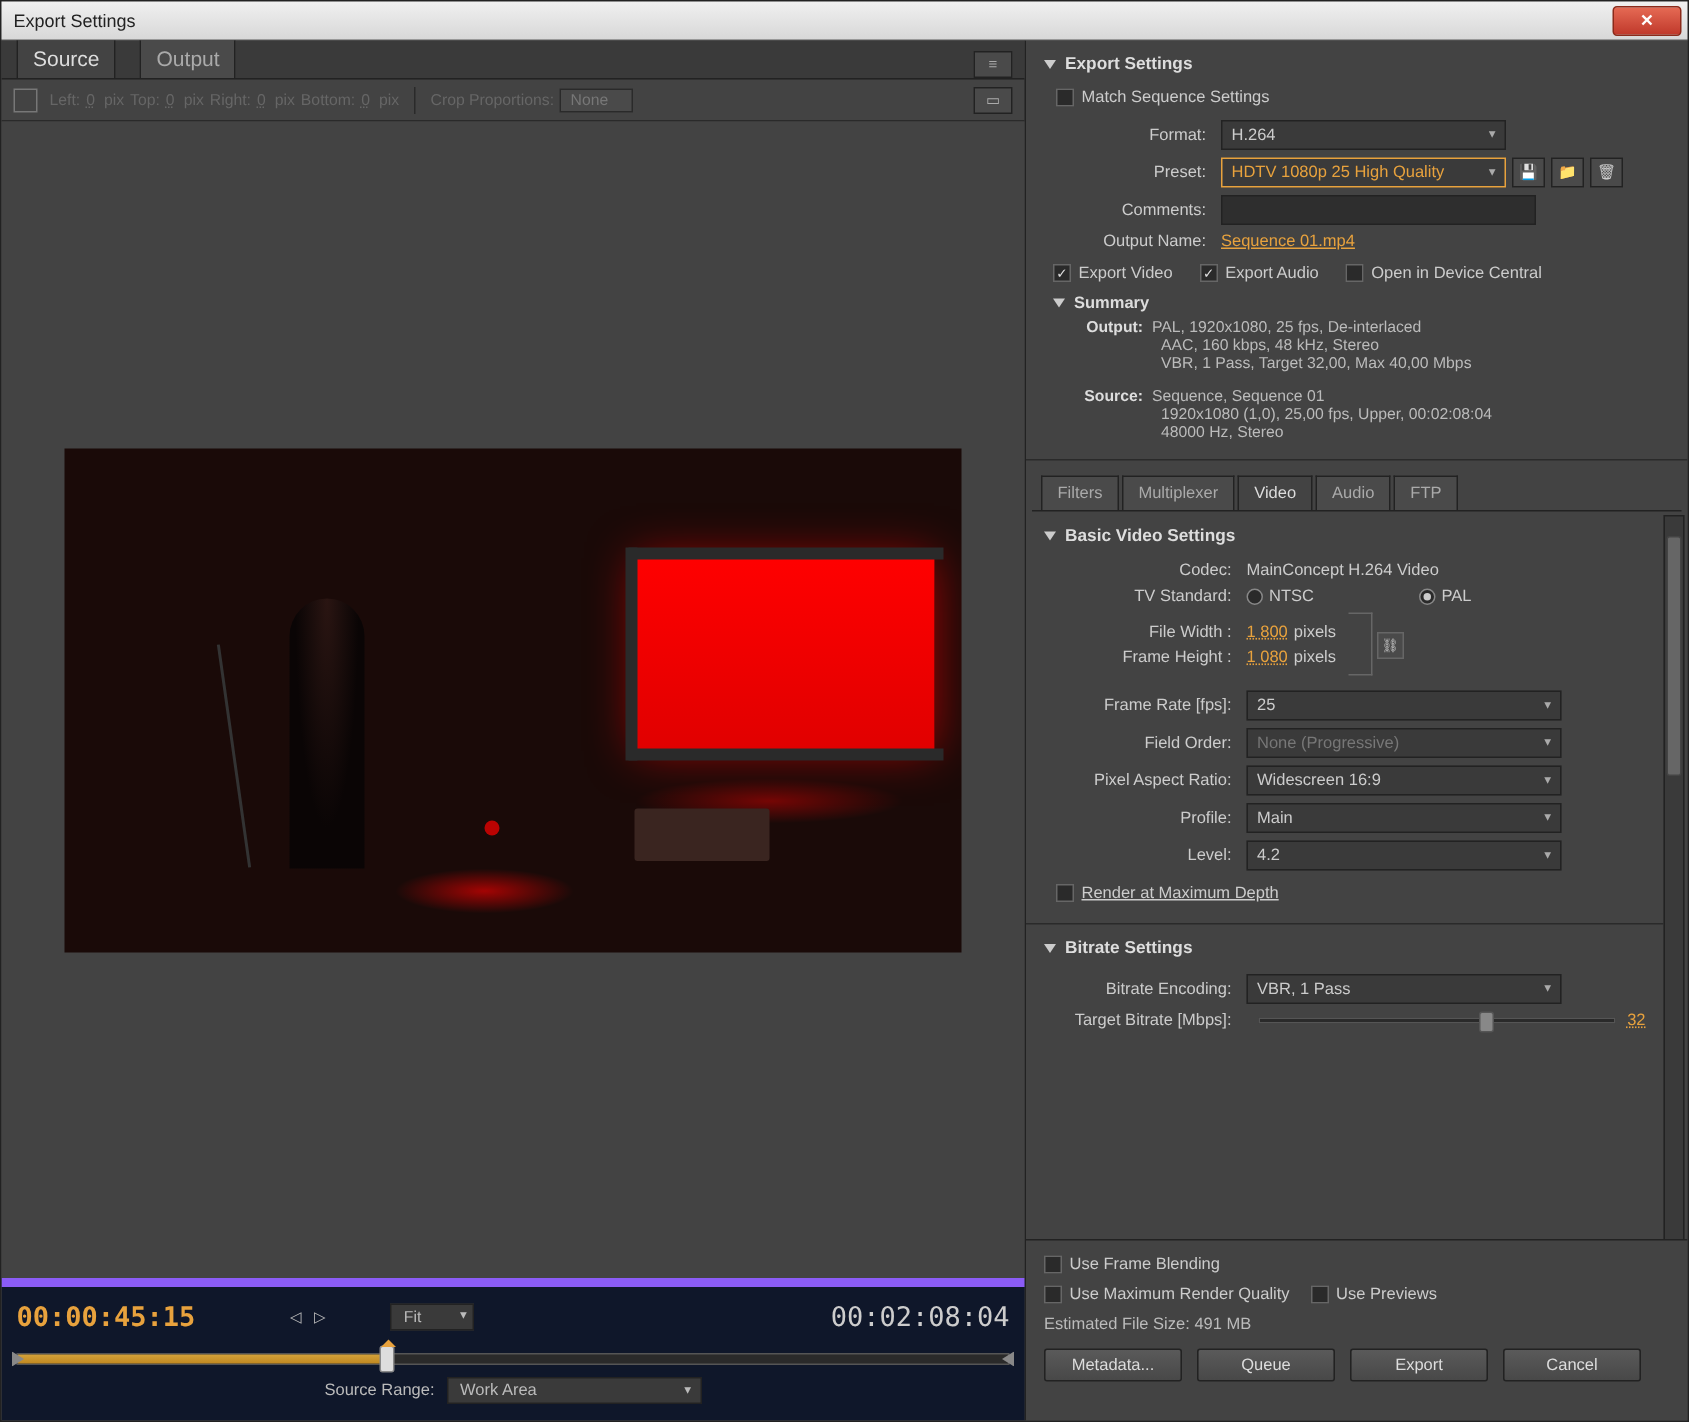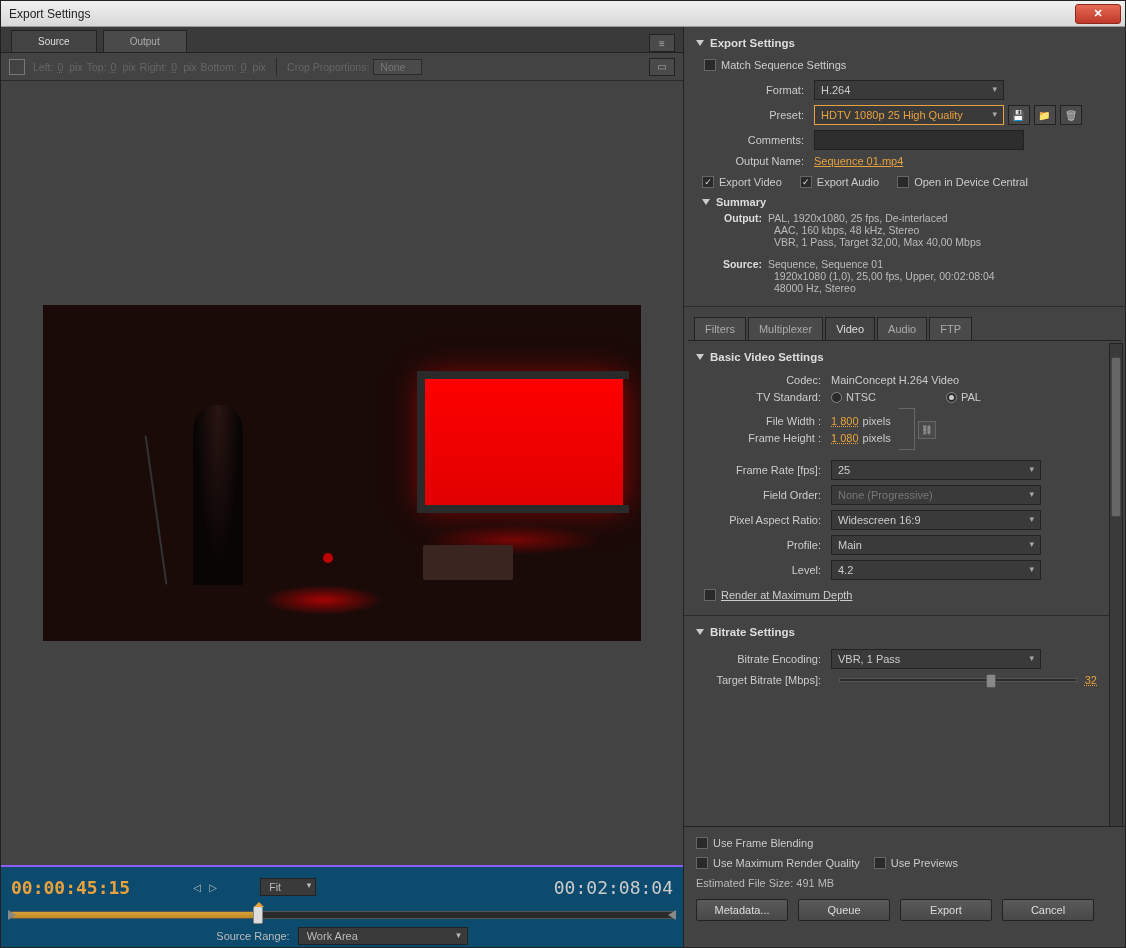--- a/index.html
+++ b/index.html
@@ -5,21 +5,21 @@
 * { box-sizing: border-box; margin: 0; padding: 0; font-family: "Segoe UI", Tahoma, sans-serif; }
 body { background: #8aa88f; width: 1126px; height: 948px; overflow: hidden; }
 .window { width: 1126px; height: 948px; background: #333333; border: 1px solid #222; display: flex; flex-direction: column; }
 .titlebar { height: 26px; background: linear-gradient(#f0f0f0,#d8d8d8); display: flex; align-items: center; border-bottom: 1px solid #999; padding-left: 8px; }
 .titlebar-text { font-size: 12px; color: #222; flex: 1; }
 .close-btn { width: 46px; height: 20px; background: linear-gradient(#e56a54,#c0392b); border: 1px solid #8b2a1a; border-radius: 3px; display: flex; align-items: center; justify-content: center; margin-right: 4px; color: white; font-size: 11px; font-weight: bold; cursor: pointer; }
 .content { flex: 1; display: flex; background: #434343; overflow: hidden; }
 .left-panel { width: 683px; background: #434343; display: flex; flex-direction: column; border-right: 1px solid #222; }
 .right-panel { flex: 1; background: #434343; display: flex; flex-direction: column; }
 .tabs { height: 26px; display: flex; align-items: flex-end; padding-left: 10px; background: #3a3a3a; border-bottom: 1px solid #222; }
-.tab { padding: 5px 26px; font-size: 10px; color: #aaa; background: #4a4a4a; border: 1px solid #222; border-bottom: none; margin-right: 6px; cursor: pointer; }
+.tab { padding: 5px 10px; font-size: 14px; color: #aaa; background: #4a4a4a; border: 1px solid #222; border-bottom: none; margin-right: 16px; cursor: pointer; }
 .tab.active { background: #434343; color: #ddd; }
 .tab-tool { margin-left: auto; margin-right: 8px; width: 26px; height: 18px; background: #4a4a4a; border: 1px solid #222; display:flex;align-items:center;justify-content:center;color:#aaa;font-size:10px; }
 .crop-bar { height: 28px; display: flex; align-items: center; padding: 0 8px; border-bottom: 1px solid #2a2a2a; font-size: 10.5px; color: #777; gap: 4px; }
 .crop-icon { width: 16px; height: 16px; border: 1px solid #777; display:inline-block; margin-right:4px;}
 .crop-label { color: #666; }
 .crop-val { color: #666; text-decoration: underline dotted; margin-right: 2px; }
 .crop-sep { width: 1px; height: 18px; background: #2a2a2a; margin: 0 6px; }
 .crop-select { background: #4a4a4a; border: 1px solid #2a2a2a; color: #777; padding: 1px 16px 1px 6px; font-size: 10.5px; position: relative; }
 .crop-right-icon { margin-left: auto; width: 26px; height: 18px; background: #4a4a4a; border: 1px solid #222; display:flex;align-items:center;justify-content:center;color:#aaa;font-size:10px; }
 .preview-area { flex: 1; background: #434343; display: flex; align-items: center; justify-content: center; padding: 20px; }
@@ -27,21 +27,21 @@
 .screen { position:absolute; left: 380px; top: 72px; width: 200px; height: 130px; background: linear-gradient(#ff0000,#e00000); box-shadow: 0 0 30px rgba(255,0,0,0.6); }
 .screen-frame-top { position:absolute; left: 376px; top: 66px; width: 210px; height: 8px; background:#2a2a2a;}
 .screen-frame-bottom { position:absolute; left: 376px; top: 200px; width: 210px; height: 8px; background:#2a2a2a;}
 .screen-frame-left { position:absolute; left: 374px; top: 66px; width: 8px; height: 142px; background:#2a2a2a;}
 .person { position:absolute; left: 150px; top: 100px; width: 50px; height: 180px; background: radial-gradient(ellipse at top, #2a1512 0%, #0a0505 60%); border-radius: 25px 25px 0 0; }
 .mic-stand { position:absolute; left: 112px; top: 130px; width: 2px; height: 150px; background: #333; transform: rotate(-8deg);}
 .floor-glow { position:absolute; left: 220px; top:280px; width: 120px; height: 30px; background: radial-gradient(ellipse, rgba(255,0,0,0.6), transparent 70%);}
 .floor-glow2 { position:absolute; left: 380px; top:220px; width: 180px; height: 30px; background: radial-gradient(ellipse, rgba(255,0,0,0.4), transparent 70%);}
 .projector { position:absolute; left: 380px; top: 240px; width: 90px; height: 35px; background: #3a2520; border-radius: 2px;}
 .proj-lens { position:absolute; left: 280px; top: 248px; width: 10px; height: 10px; background: rgba(255,0,0,0.7); border-radius: 50%;}
-.timeline-area { height: 82px; background: #0c4a6e; border-top: 2px solid #8b5cf6; padding: 8px 10px 4px 10px; }
+.timeline-area { height: 95px; background: #0f172a; border-top: 6px solid #8b5cf6; padding: 8px 10px 4px 10px; }
 .time-row { display: flex; align-items: center; height: 24px; margin-bottom: 12px;}
 .tc-current { font-family: monospace; font-size: 18px; color: #e8a23d; font-weight: bold; }
 .tc-total { font-family: monospace; font-size: 18px; color: #ccc; margin-left: auto;}
 .play-controls { display: flex; gap: 2px; margin-left: 60px; align-items: center;}
 .pc-btn { width: 14px; height: 14px; color: #bbb; font-size: 10px; display:flex;align-items:center;justify-content:center;}
 .fit-select { background: #3a3a3a; border: 1px solid #222; color: #bbb; font-size: 10.5px; padding: 2px 16px 2px 8px; margin-left: 40px; position:relative; width:56px;}
 .fit-select::after{content:"▾";position:absolute;right:4px;top:1px;font-size:9px;}
 .slider-track { height: 8px; background: #2a2a2a; border: 1px solid #555; position: relative; margin: 6px 0;}
 .slider-fill { position:absolute; left:0; top:0; height:100%; width:37%; background: linear-gradient(#d4a23a,#c08820);}
 .slider-head { position:absolute; left: 36.5%; top: -6px; width: 10px; height: 18px; background: #ddd; border:1px solid #888; border-radius:2px;}

